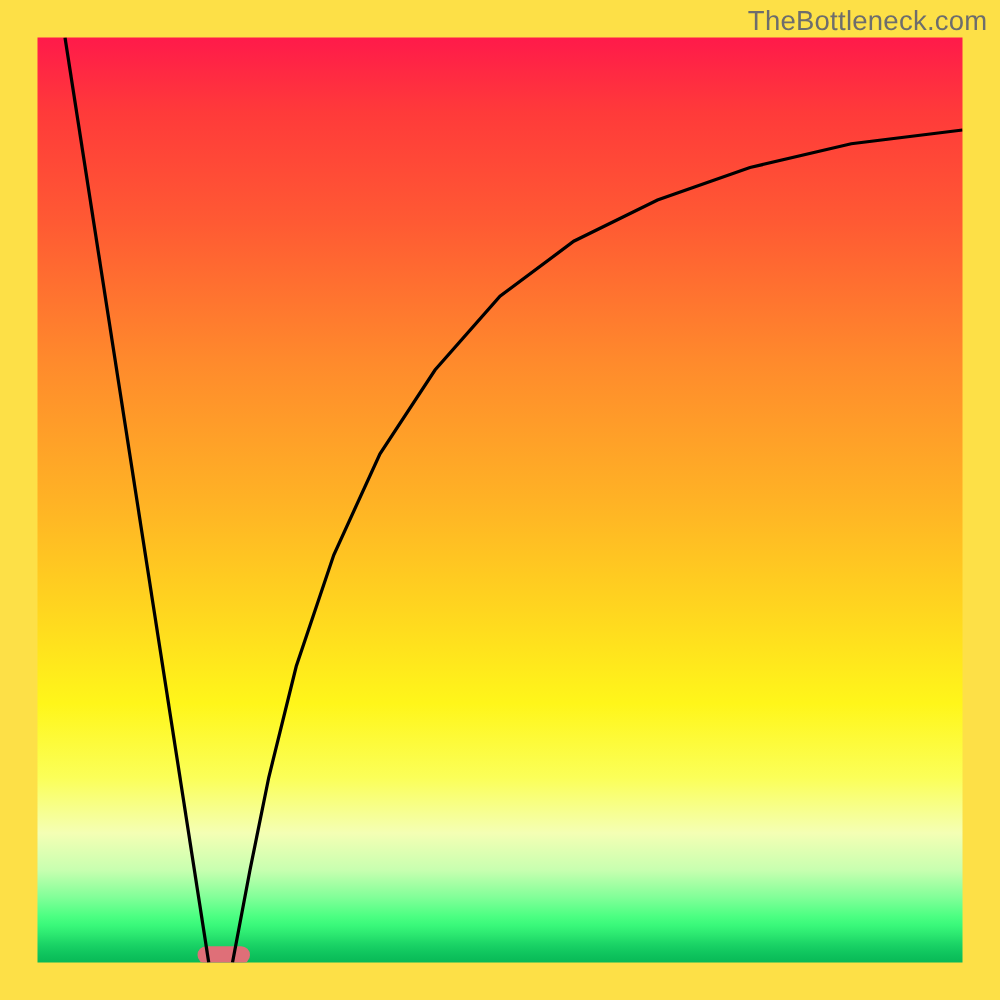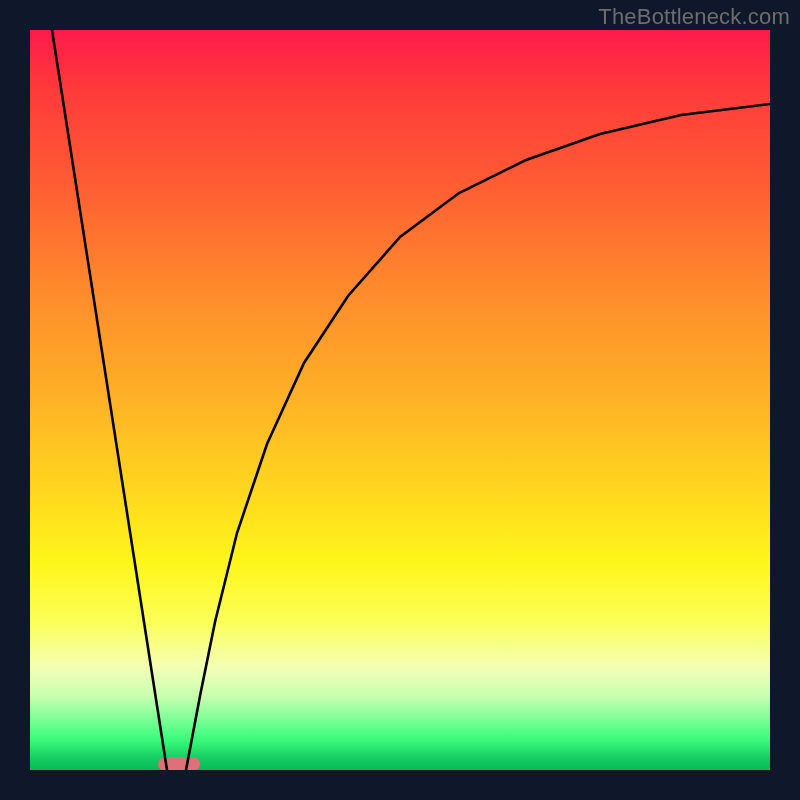--- a/index.html
+++ b/index.html
@@ -10,21 +10,21 @@
     overflow: hidden;
     background: #000;
     font-family: Arial, Helvetica, sans-serif;
   }
   .frame {
     position: absolute;
     top: 0;
     left: 0;
     width: 800px;
     height: 800px;
-    background: #0f172a;
+    background: #fde047;
   }
   .plot {
     position: absolute;
     top: 30px;
     left: 30px;
     width: 740px;
     height: 740px;
   }
   .gradient-bg {
     position: absolute;

